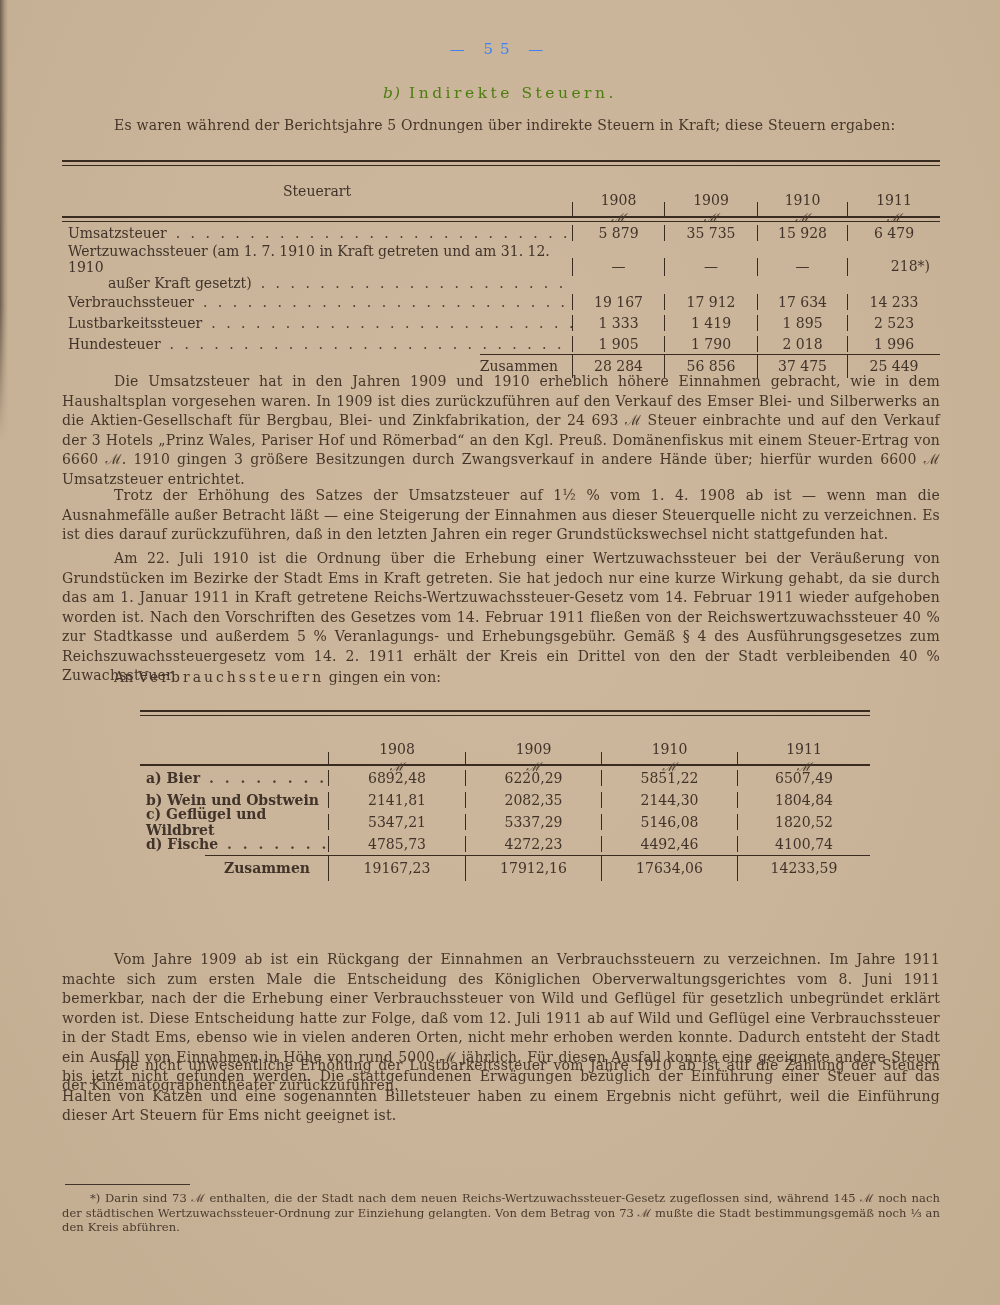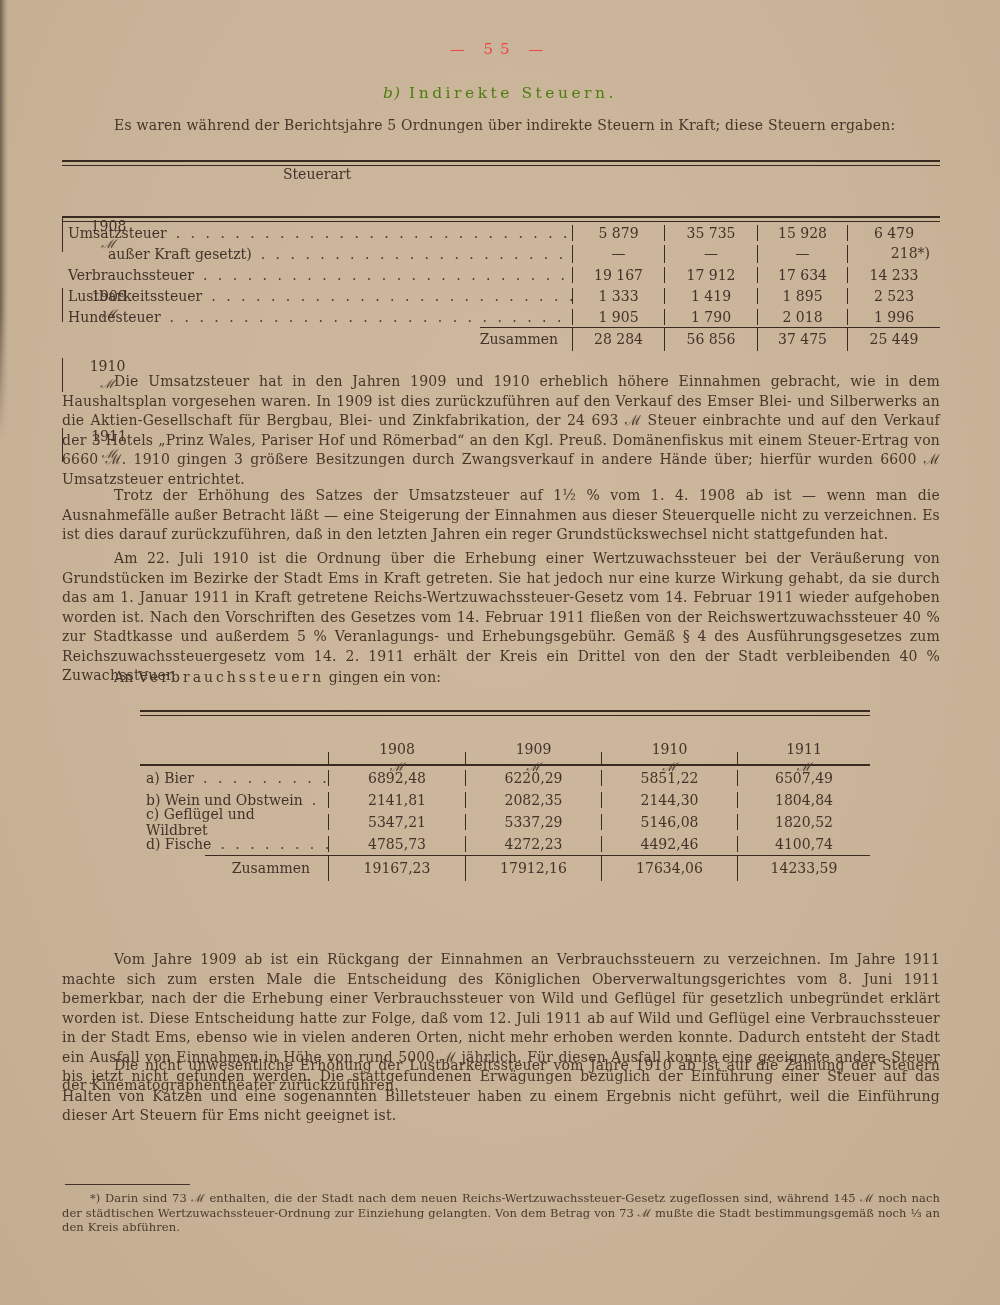--- a/index.html
+++ b/index.html
@@ -11,21 +11,21 @@
     -webkit-font-smoothing:antialiased;
   }
   .abs{position:absolute;}
   
   .edge-shadow{
     left:0;top:0;width:8px;height:440px;
     background:linear-gradient(to right, rgba(38,27,20,0.55), rgba(38,27,20,0.18) 55%, rgba(38,27,20,0));
     -webkit-mask-image:linear-gradient(to bottom,#000 70%,transparent);
     mask-image:linear-gradient(to bottom,#000 70%,transparent);
   }
-  .pagenum{top:40px;left:0;width:1000px;text-align:center;font-size:15px;letter-spacing:7px;color:#ef4444;}
+  .pagenum{top:40px;left:0;width:1000px;text-align:center;font-size:15px;letter-spacing:7px;color:#3b82f6;}
   .heading{top:84px;left:0;width:1000px;text-align:center;font-size:15.5px;color:#4d7c0f;}
   .heading .hp{font-style:italic;letter-spacing:1px;margin-right:8px;}
   .heading .ht{letter-spacing:3.5px;}
   .para{
     left:62px;width:878px;font-size:14px;line-height:19.5px;
     text-align:justify;text-indent:52px;letter-spacing:0.2px;
   }
   .intro{top:116px;}
   .p1{top:372px;}
   .p2{top:486px;}
@@ -50,33 +50,33 @@
   .totalrow{display:flex;position:relative;align-items:stretch;}
   .partrule{position:absolute;top:0;right:0;border-top:1.5px solid #3a2b21;height:0;}
 
   
   .t1{top:160px;left:62px;width:878px;}
   .t1 .c0{width:510px;}
   .t1 .c1{width:92px;}
   .t1 .c2{width:93px;}
   .t1 .c3{width:90px;}
   .t1 .c4{width:93px;}
-  .t1 .hdr{height:50px;flex-direction:column;}
+  .t1 .hdr{height:50px;}
   .t1 .hlabel{display:flex;align-items:center;justify-content:center;box-sizing:border-box;}
   .t1 .trow{min-height:21px;}
   .t1 .row2 .lbl2{padding-left:40px;display:flex;align-items:baseline;overflow:hidden;}
   .t1 .row2 .vcell{align-items:flex-end;padding-bottom:2px;}
   .t1 .totlbl{text-align:right;padding-right:14px;box-sizing:border-box;align-self:center;}
   .t1 .totalrow{height:24px;}
   .t1 .partrule{left:418px;}
   .shiftr{justify-content:flex-end;padding-right:10px;}
 
   
   .t2{top:710px;left:140px;width:730px;}
-  .t2 .c0{width:188px;}
+  .t2 .c0{width:188px;font-weight:bold;}
   .t2 .c1{width:137px;}
   .t2 .c2{width:136px;}
   .t2 .c3{width:136px;}
   .t2 .c4{width:133px;}
   .t2 .hdr{height:48px;}
   .t2 .trow{height:22px;}
   .t2 .totlbl{text-align:right;padding-right:18px;box-sizing:border-box;align-self:center;}
   .t2 .totalrow{height:26px;}
   .t2 .partrule{left:65px;}
 
@@ -127,20 +127,21 @@
       <span class="dots">. . . . . . . . . . . . . . . . . . . . . . . . . . . . . . . . . . . . . . . . . . . . . . . . . .</span>
     </div>
     <div class="vcell vline c1">5 879</div>
     <div class="vcell vline c2">35 735</div>
     <div class="vcell vline c3">15 928</div>
     <div class="vcell vline c4">6 479</div>
   </div>
 
   <div class="trow row2">
     <div class="c0" style="box-sizing:border-box;padding-left:6px;">
+      <div>Wertzuwachssteuer (am 1. 7. 1910 in Kraft getreten und am 31. 12. 1910</div>
       <div class="lbl2">
         <span>außer Kraft gesetzt)</span>
         <span class="dots">. . . . . . . . . . . . . . . . . . . . . . . . . . . . . . . . . . . . . . . . . . . . . . . . . .</span>
       </div>
     </div>
     <div class="vcell vline c1">—</div>
     <div class="vcell vline c2">—</div>
     <div class="vcell vline c3">—</div>
     <div class="vcell vline c4 shiftr">218*)</div>
   </div>

